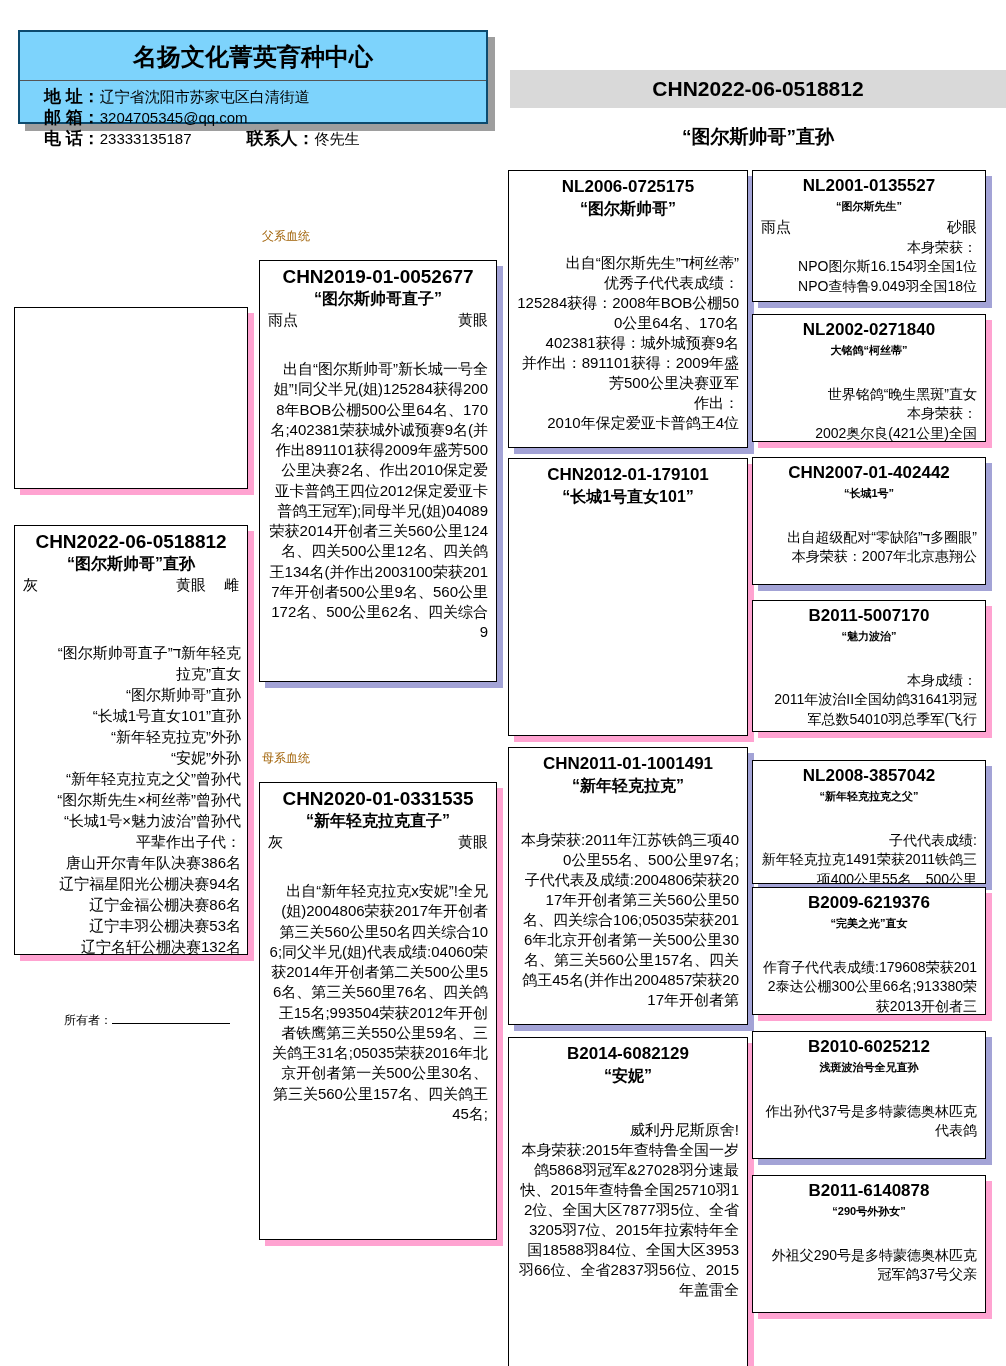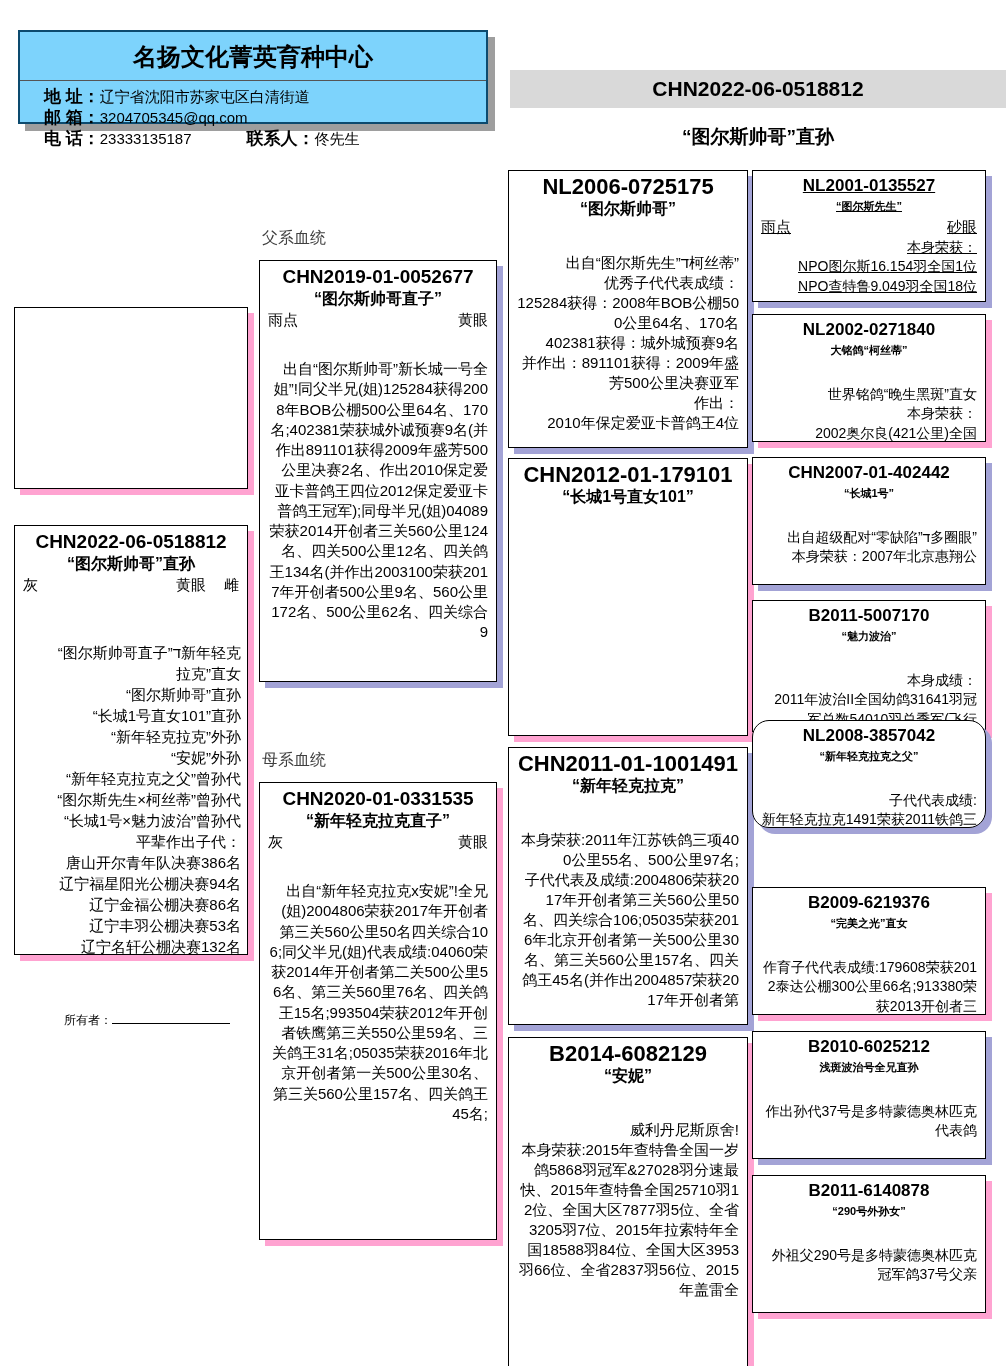--- a/index.html
+++ b/index.html
@@ -35,41 +35,41 @@
   .ring-bar-sub {
     position: absolute; left: 510px; top: 122px; width: 496px; height: 30px;
     text-align: center; font-weight: bold; font-size: 19px; line-height: 30px;
   }
   
   .pbox {
     position: absolute; background: #fff; border: 1px solid #000; overflow: hidden;
   }
   .shadow-blue { box-shadow: 6px 6px 0 #a3a3d6; }
   .shadow-pink { box-shadow: 6px 6px 0 #ffa3d1; }
-  .ring { font-weight: bold; text-align: center; font-size: 22px; padding-top: 5px; line-height: 22px; }
+  .ring { font-weight: bold; text-align: center; font-size: 17px; padding-top: 5px; line-height: 22px; }
   .pname { font-weight: bold; text-align: center; font-size: 16px; line-height: 21px; }
   .traits { display: flex; justify-content: space-between; padding: 0 8px; font-size: 15px; line-height: 22px; }
   .traits-right span { margin-left: 18px; }
   .desc {
     padding: 0 8px; font-size: 15px; line-height: 1.35;
     white-space: pre-wrap; word-break: break-all; text-align: right;
   }
   .spacer-xl { height: 46px; }
   .spacer-lg { height: 34px; }
   .spacer-md { height: 28px; }
   .spacer-sm { height: 25px; }
   
   .photo-box { left: 14px; top: 307px; width: 234px; height: 182px; }
   .subject-box { left: 14px; top: 525px; width: 234px; height: 430px; }
   .subject-box .ring { font-size: 19px; }
   .subject-box .desc { font-size: 15px; line-height: 1.4; padding: 0 6px; margin-left: 24px; }
   .owner-line { position: absolute; left: 64px; top: 1010px; font-size: 12px; }
   .owner-blank { display: inline-block; width: 118px; border-bottom: 1px solid #000; height: 14px; }
   
-  .lineage-label { position: absolute; font-size: 16px; color: #404040; }
+  .lineage-label { position: absolute; font-size: 12px; color: #a16207; }
   .paternal-label { left: 262px; top: 228px; }
   .maternal-label { left: 262px; top: 750px; }
   .father-box { left: 259px; top: 260px; width: 238px; height: 422px; }
   .mother-box { left: 259px; top: 782px; width: 238px; height: 458px; }
   .father-box .ring, .mother-box .ring { font-size: 19px; }
   
   .gen2-box { left: 508px; width: 240px; height: 278px; }
   .gen2-box .desc { line-height: 1.33; }
   
   .gen3-box { left: 752px; width: 234px; height: 128px; }
@@ -183,21 +183,21 @@
   </div>
 
   <div class="pbox gen2-box shadow-pink" style="top:1037px; height:337px;">
     <div class="ring">B2014-6082129</div>
     <div class="pname">“安妮”</div>
     <div class="spacer-lg"></div>
     <div class="desc">威利丹尼斯原舍!
 本身荣获:2015年查特鲁全国一岁鸽5868羽冠军&amp;27028羽分速最快、2015年查特鲁全国25710羽12位、全国大区7877羽5位、全省3205羽7位、2015年拉索特年全国18588羽84位、全国大区3953羽66位、全省2837羽56位、2015年盖雷全</div>
   </div>
 
-  <div class="pbox gen3-box shadow-blue" style="top:170px; height:132px;text-decoration:underline;">
+  <div class="pbox gen3-box shadow-blue" style="top:170px; height:132px;">
     <div class="ring">NL2001-0135527</div>
     <div class="pname">“图尔斯先生”</div>
     <div class="traits">
       <span>雨点</span>
       <span>砂眼</span>
     </div>
     <div class="desc">本身荣获：
 NPO图尔斯16.154羽全国1位
 NPO查特鲁9.049羽全国18位</div>
   </div>
@@ -220,21 +220,21 @@
   </div>
 
   <div class="pbox gen3-box shadow-pink" style="top:600px; height:132px;">
     <div class="ring">B2011-5007170</div>
     <div class="pname">“魅力波治”</div>
     <div class="spacer-sm"></div>
     <div class="desc">本身成绩：
 2011年波治II全国幼鸽31641羽冠军总数54010羽总季军(飞行</div>
   </div>
 
-  <div class="pbox gen3-box shadow-blue" style="top:720px; height:108px;border-radius:17px;">
+  <div class="pbox gen3-box shadow-blue" style="top:760px; height:124px;">
     <div class="ring">NL2008-3857042</div>
     <div class="pname">“新年轻克拉克之父”</div>
     <div class="spacer-sm"></div>
     <div class="desc">子代代表成绩:
 新年轻克拉克1491荣获2011铁鸽三项400公里55名、500公里</div>
   </div>
 
   <div class="pbox gen3-box shadow-pink" style="top:887px;">
     <div class="ring">B2009-6219376</div>
     <div class="pname">“完美之光”直女</div>

